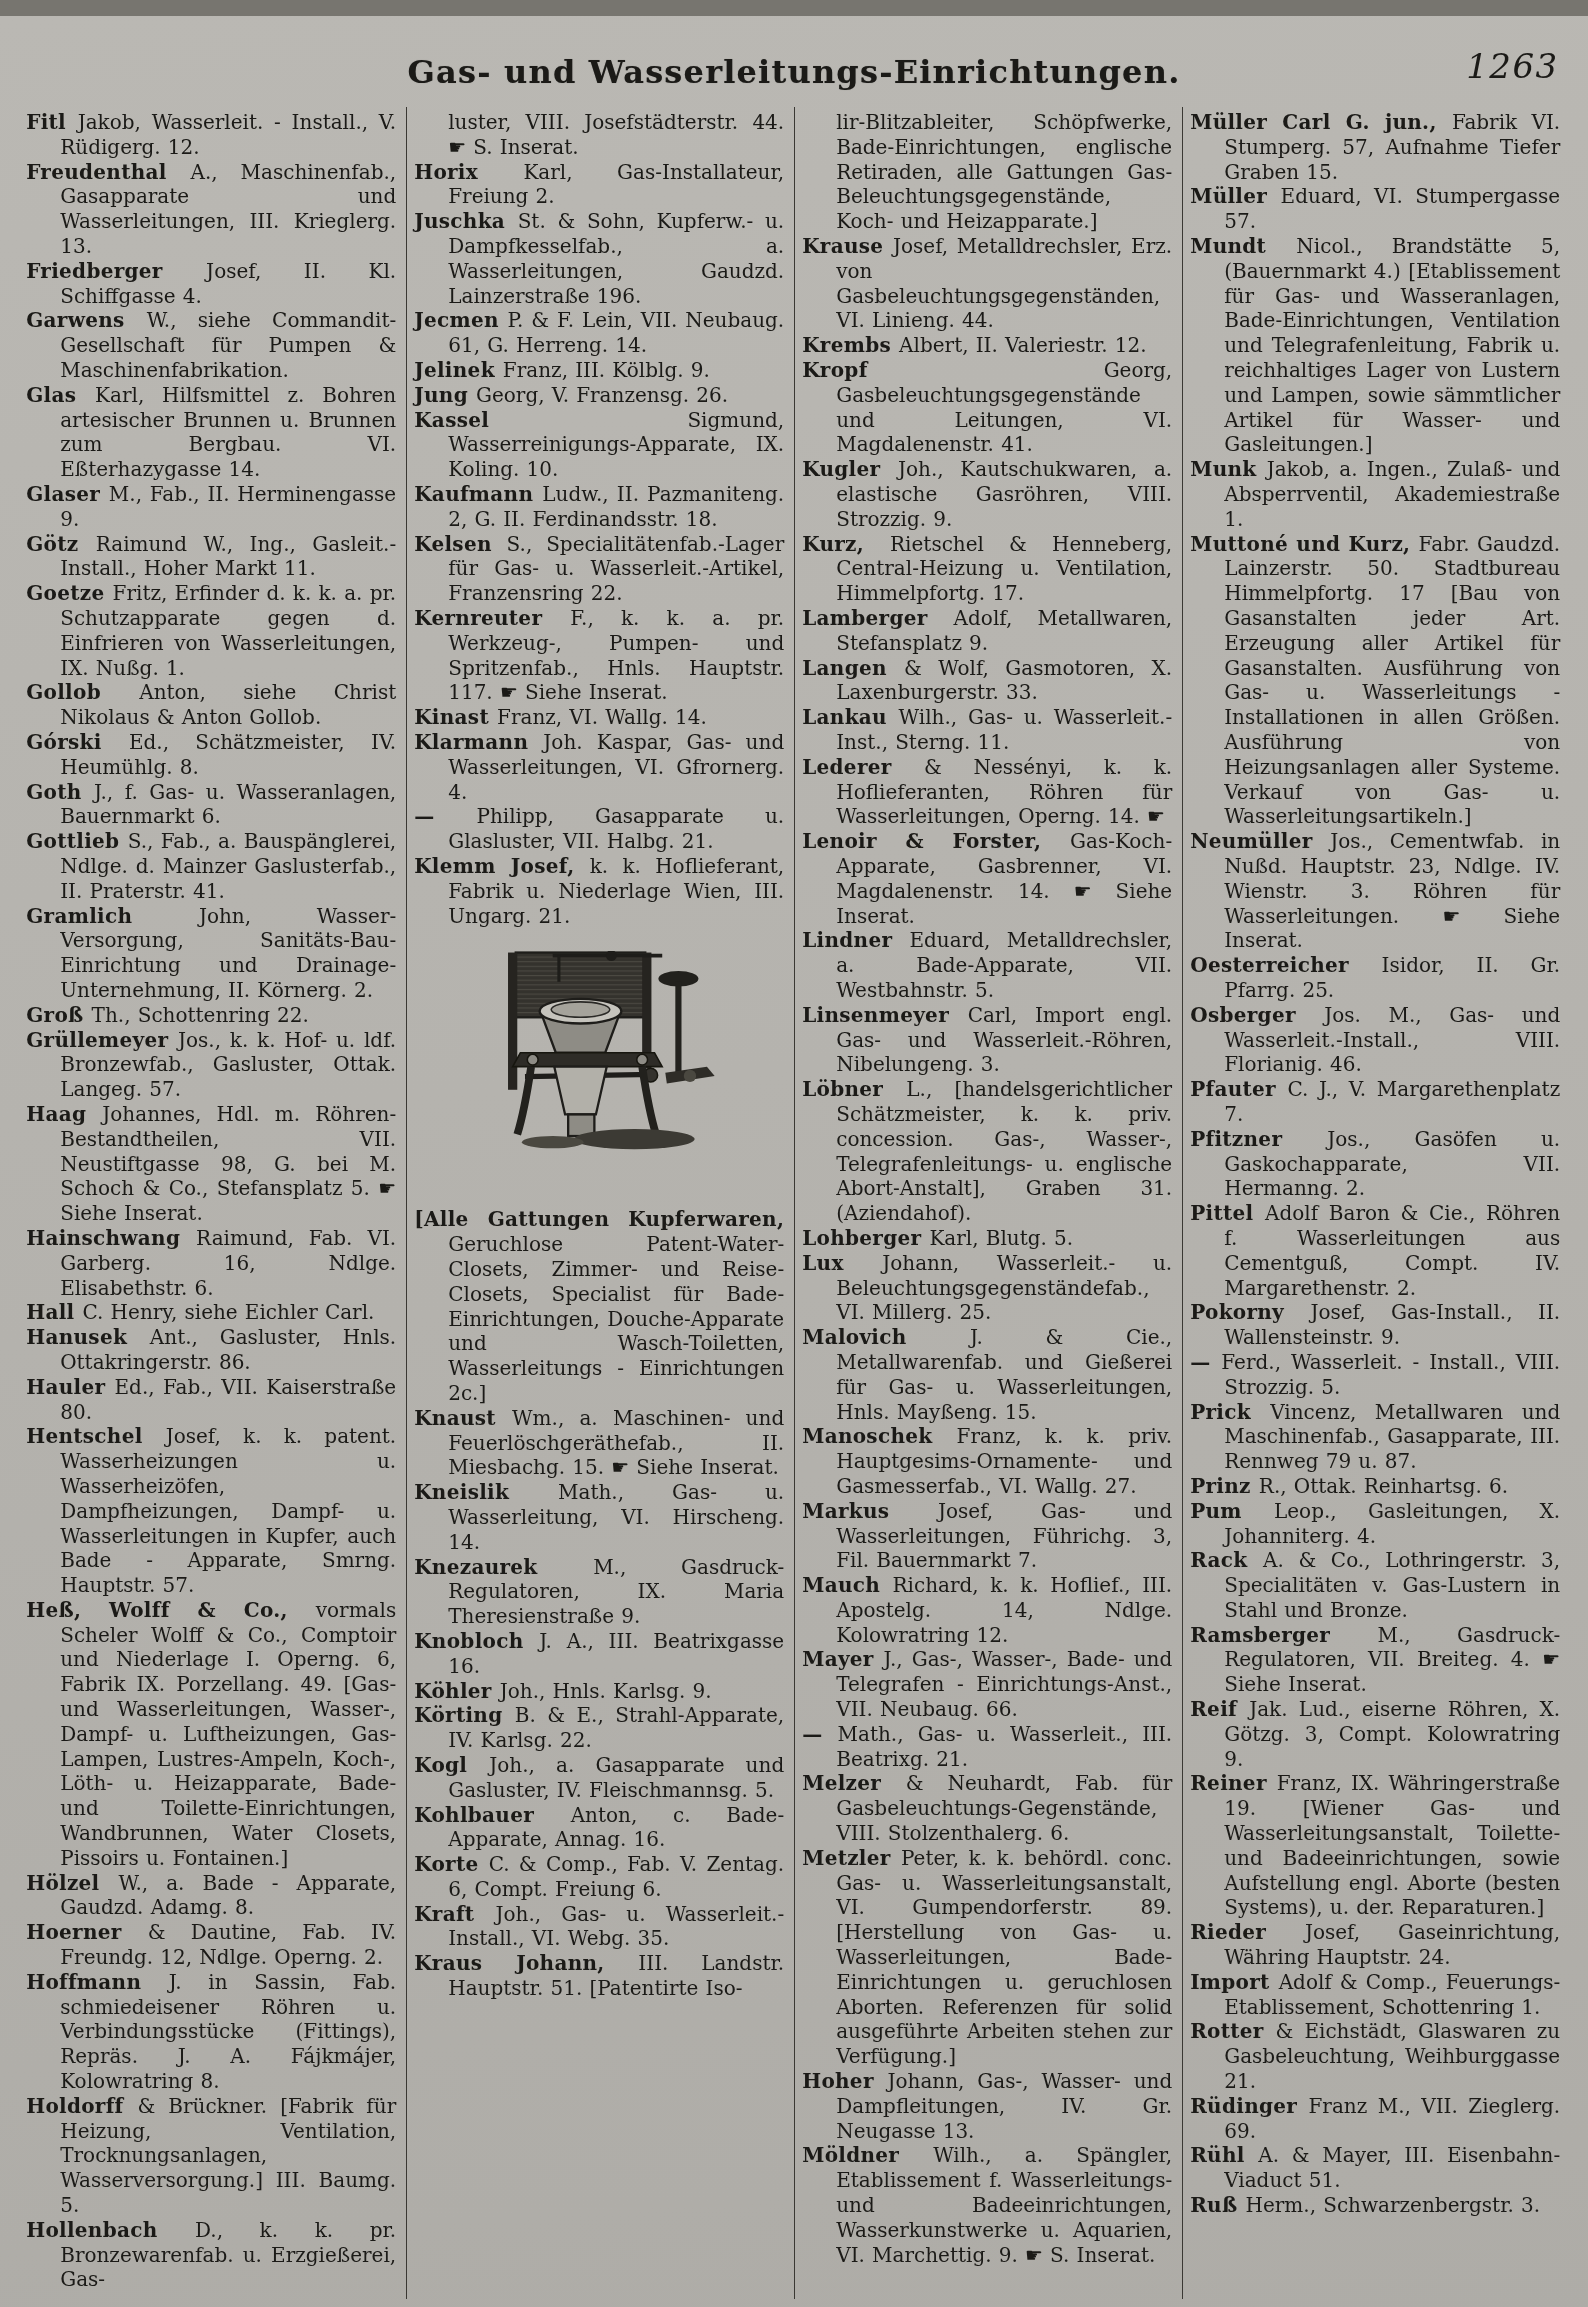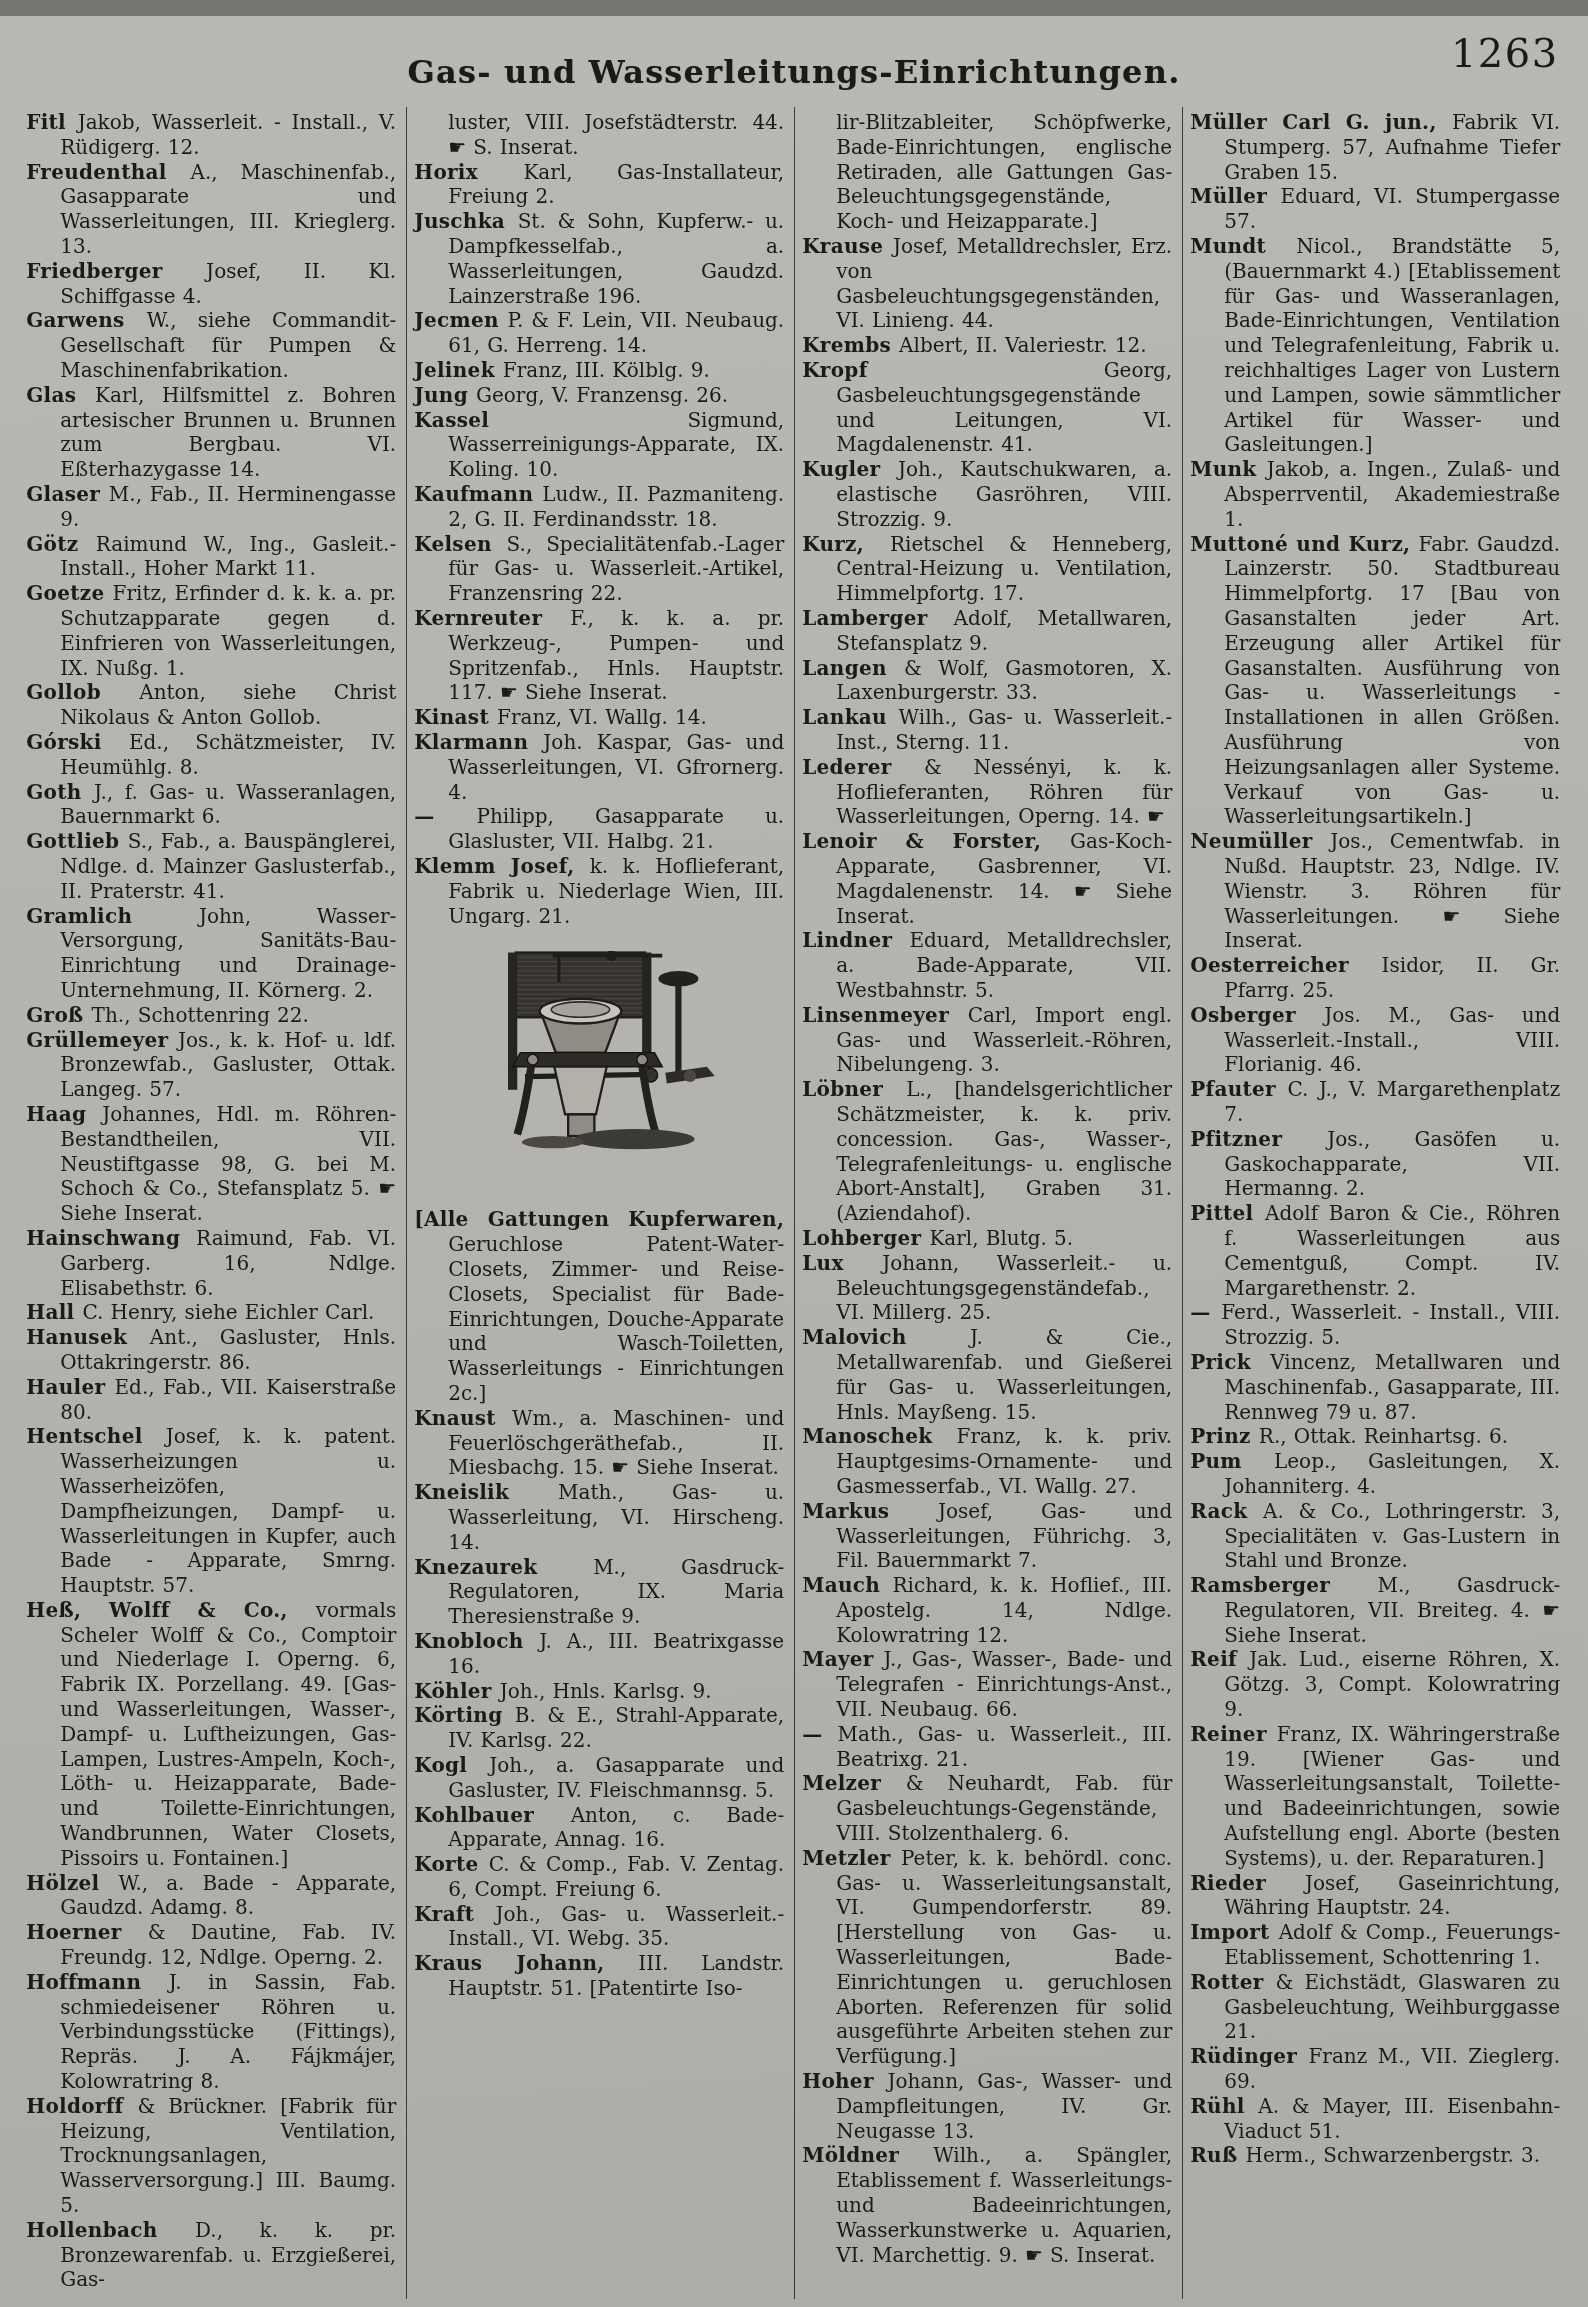--- a/index.html
+++ b/index.html
@@ -16,22 +16,22 @@
   }
   .header { position:relative; height:74px; }
   .title {
     text-align:center;
     font-size:32px; font-weight:bold;
     letter-spacing:1.2px;
     padding-top:26px;
     text-shadow:0 0 0.8px rgba(20,20,20,.35);
   }
   .page-number {
-    position:absolute; right:10.8px; top:3px;
-    font-size:40px; letter-spacing:1.5px;
+    position:absolute; right:10.8px; top:19px;
+    font-size:34px; letter-spacing:1.5px;font-style:italic;
   }
   .columns {
     display:flex; flex-direction:row;
     height:2192px;
     margin-top:6.2px;
   }
   .col {
     flex:1 1 0;
     padding:3.1px 9.3px 0 7.7px;
     overflow:hidden;
@@ -288,20 +288,21 @@
   <p class="entry"><span class="lead">Oesterreicher </span><span class="rest">Isidor, II. Gr. Pfarrg. 25.</span></p>
 
   <p class="entry"><span class="lead">Osberger </span><span class="rest">Jos. M., Gas- und Wasserleit.-Install., VIII. Florianig. 46.</span></p>
 
   <p class="entry"><span class="lead">Pfauter </span><span class="rest">C. J., V. Margarethenplatz 7.</span></p>
 
   <p class="entry"><span class="lead">Pfitzner </span><span class="rest">Jos., Gasöfen u. Gaskochapparate, VII. Hermanng. 2.</span></p>
 
   <p class="entry"><span class="lead">Pittel </span><span class="rest">Adolf Baron &amp; Cie., Röhren f. Wasserleitungen aus Cementguß, Compt. IV. Margarethenstr. 2.</span></p>
 
+  <p class="entry"><span class="lead">Pokorny </span><span class="rest">Josef, Gas-Install., II. Wallensteinstr. 9.</span></p>
 
   <p class="entry"><span class="lead">— </span><span class="rest">Ferd., Wasserleit. - Install., VIII. Strozzig. 5.</span></p>
 
   <p class="entry"><span class="lead">Prick </span><span class="rest">Vincenz, Metallwaren und Maschinenfab., Gasapparate, III. Rennweg 79 u. 87.</span></p>
 
   <p class="entry"><span class="lead">Prinz </span><span class="rest">R., Ottak. Reinhartsg. 6.</span></p>
 
   <p class="entry"><span class="lead">Pum </span><span class="rest">Leop., Gasleitungen, X. Johanniterg. 4.</span></p>
 
   <p class="entry"><span class="lead">Rack </span><span class="rest">A. &amp; Co., Lothringerstr. 3, Specialitäten v. Gas-Lustern in Stahl und Bronze.</span></p>

